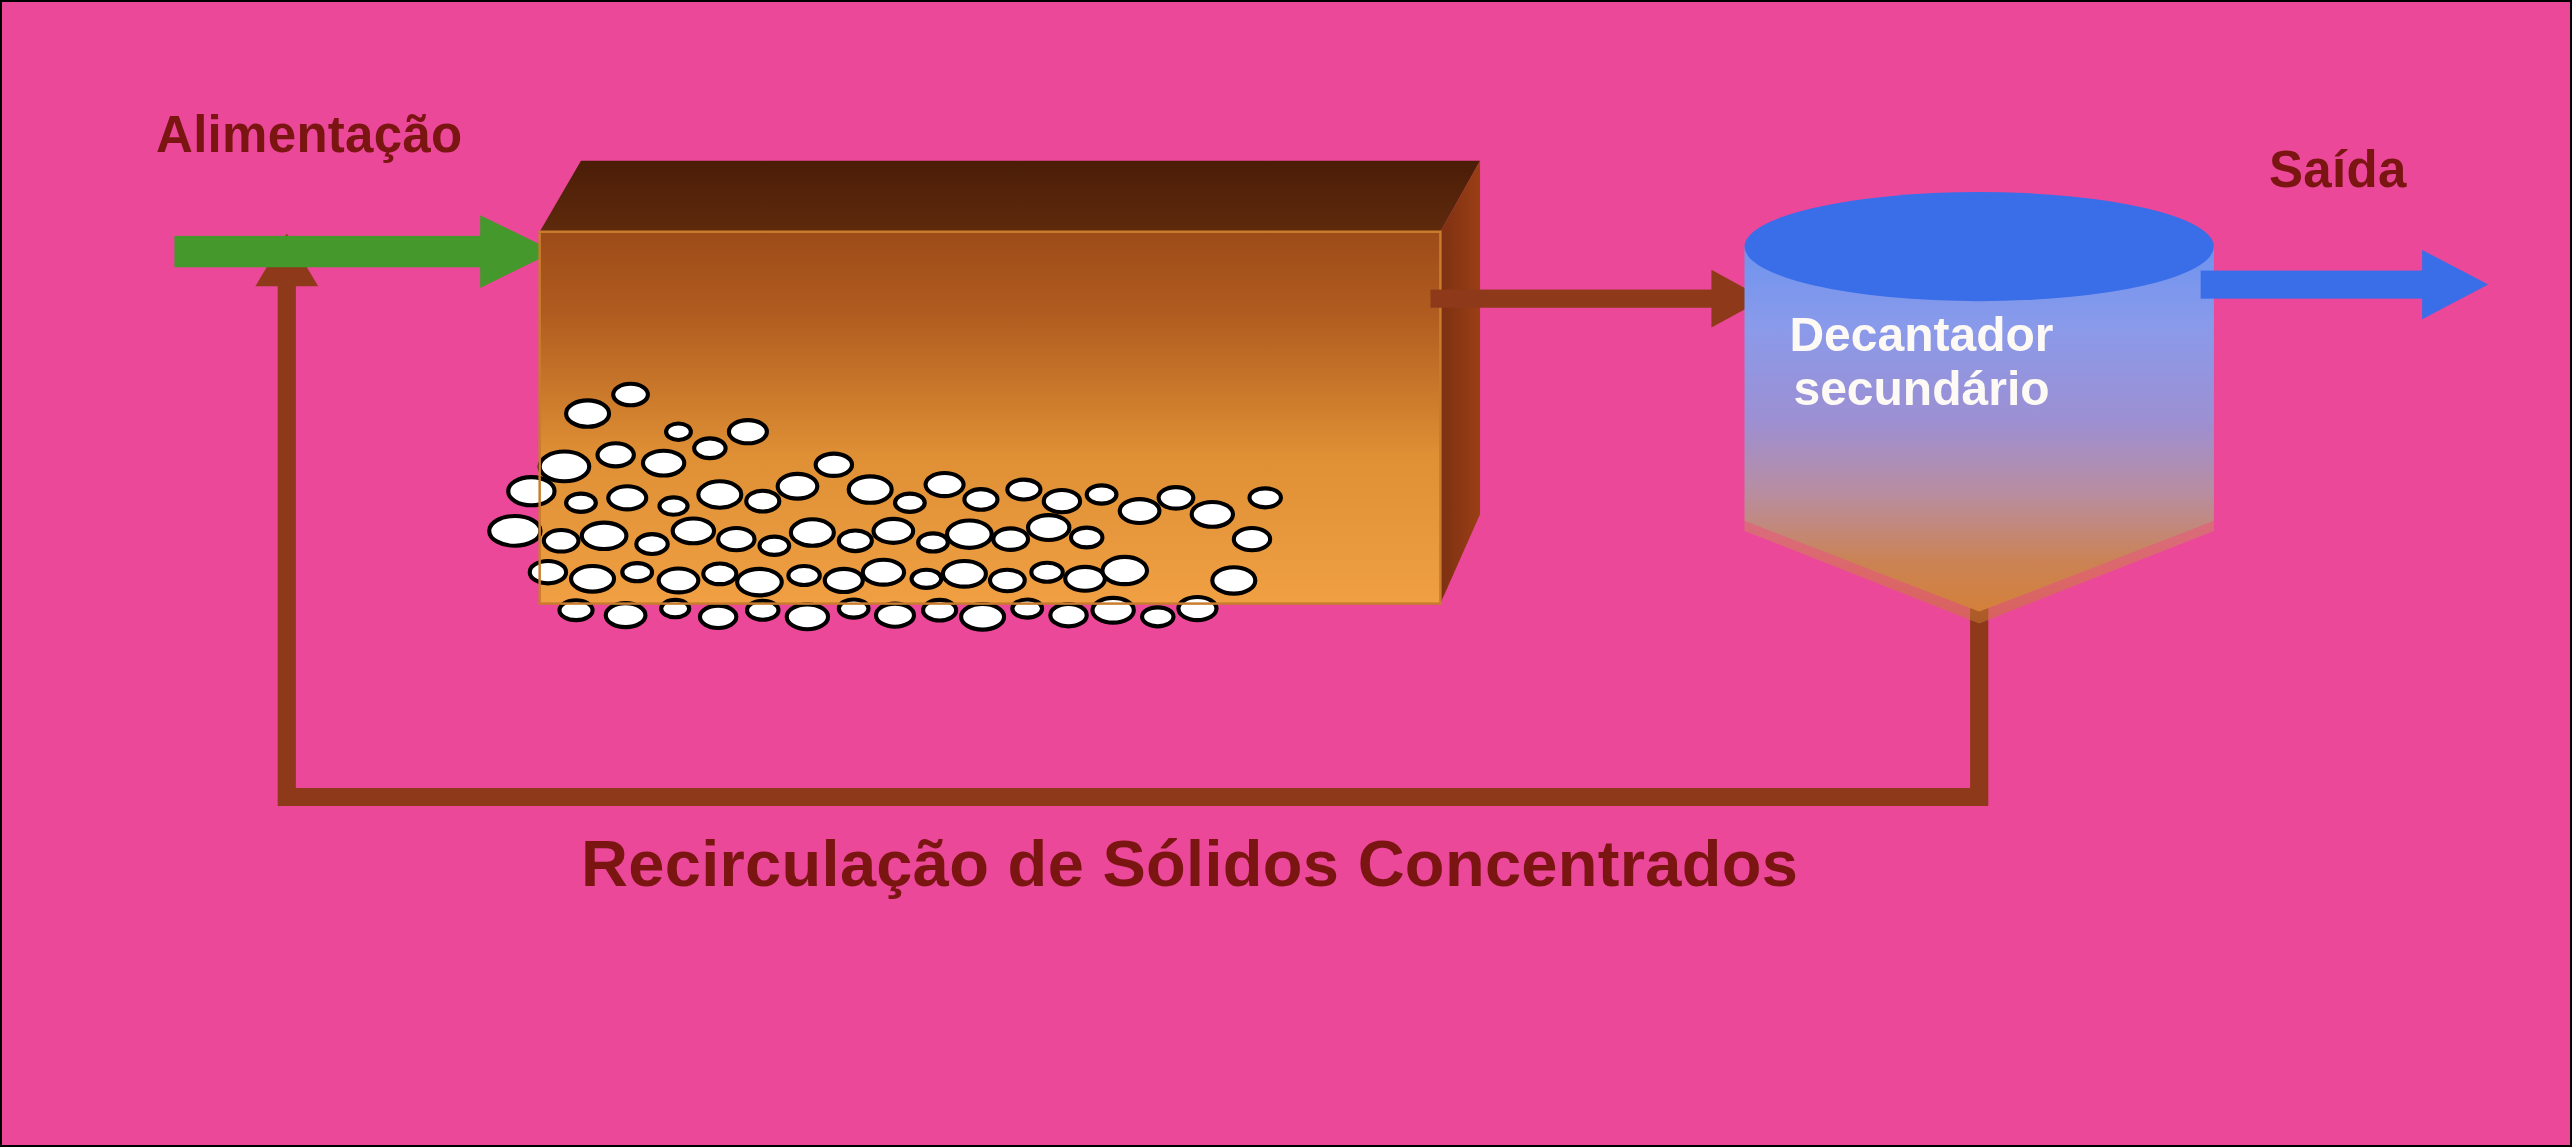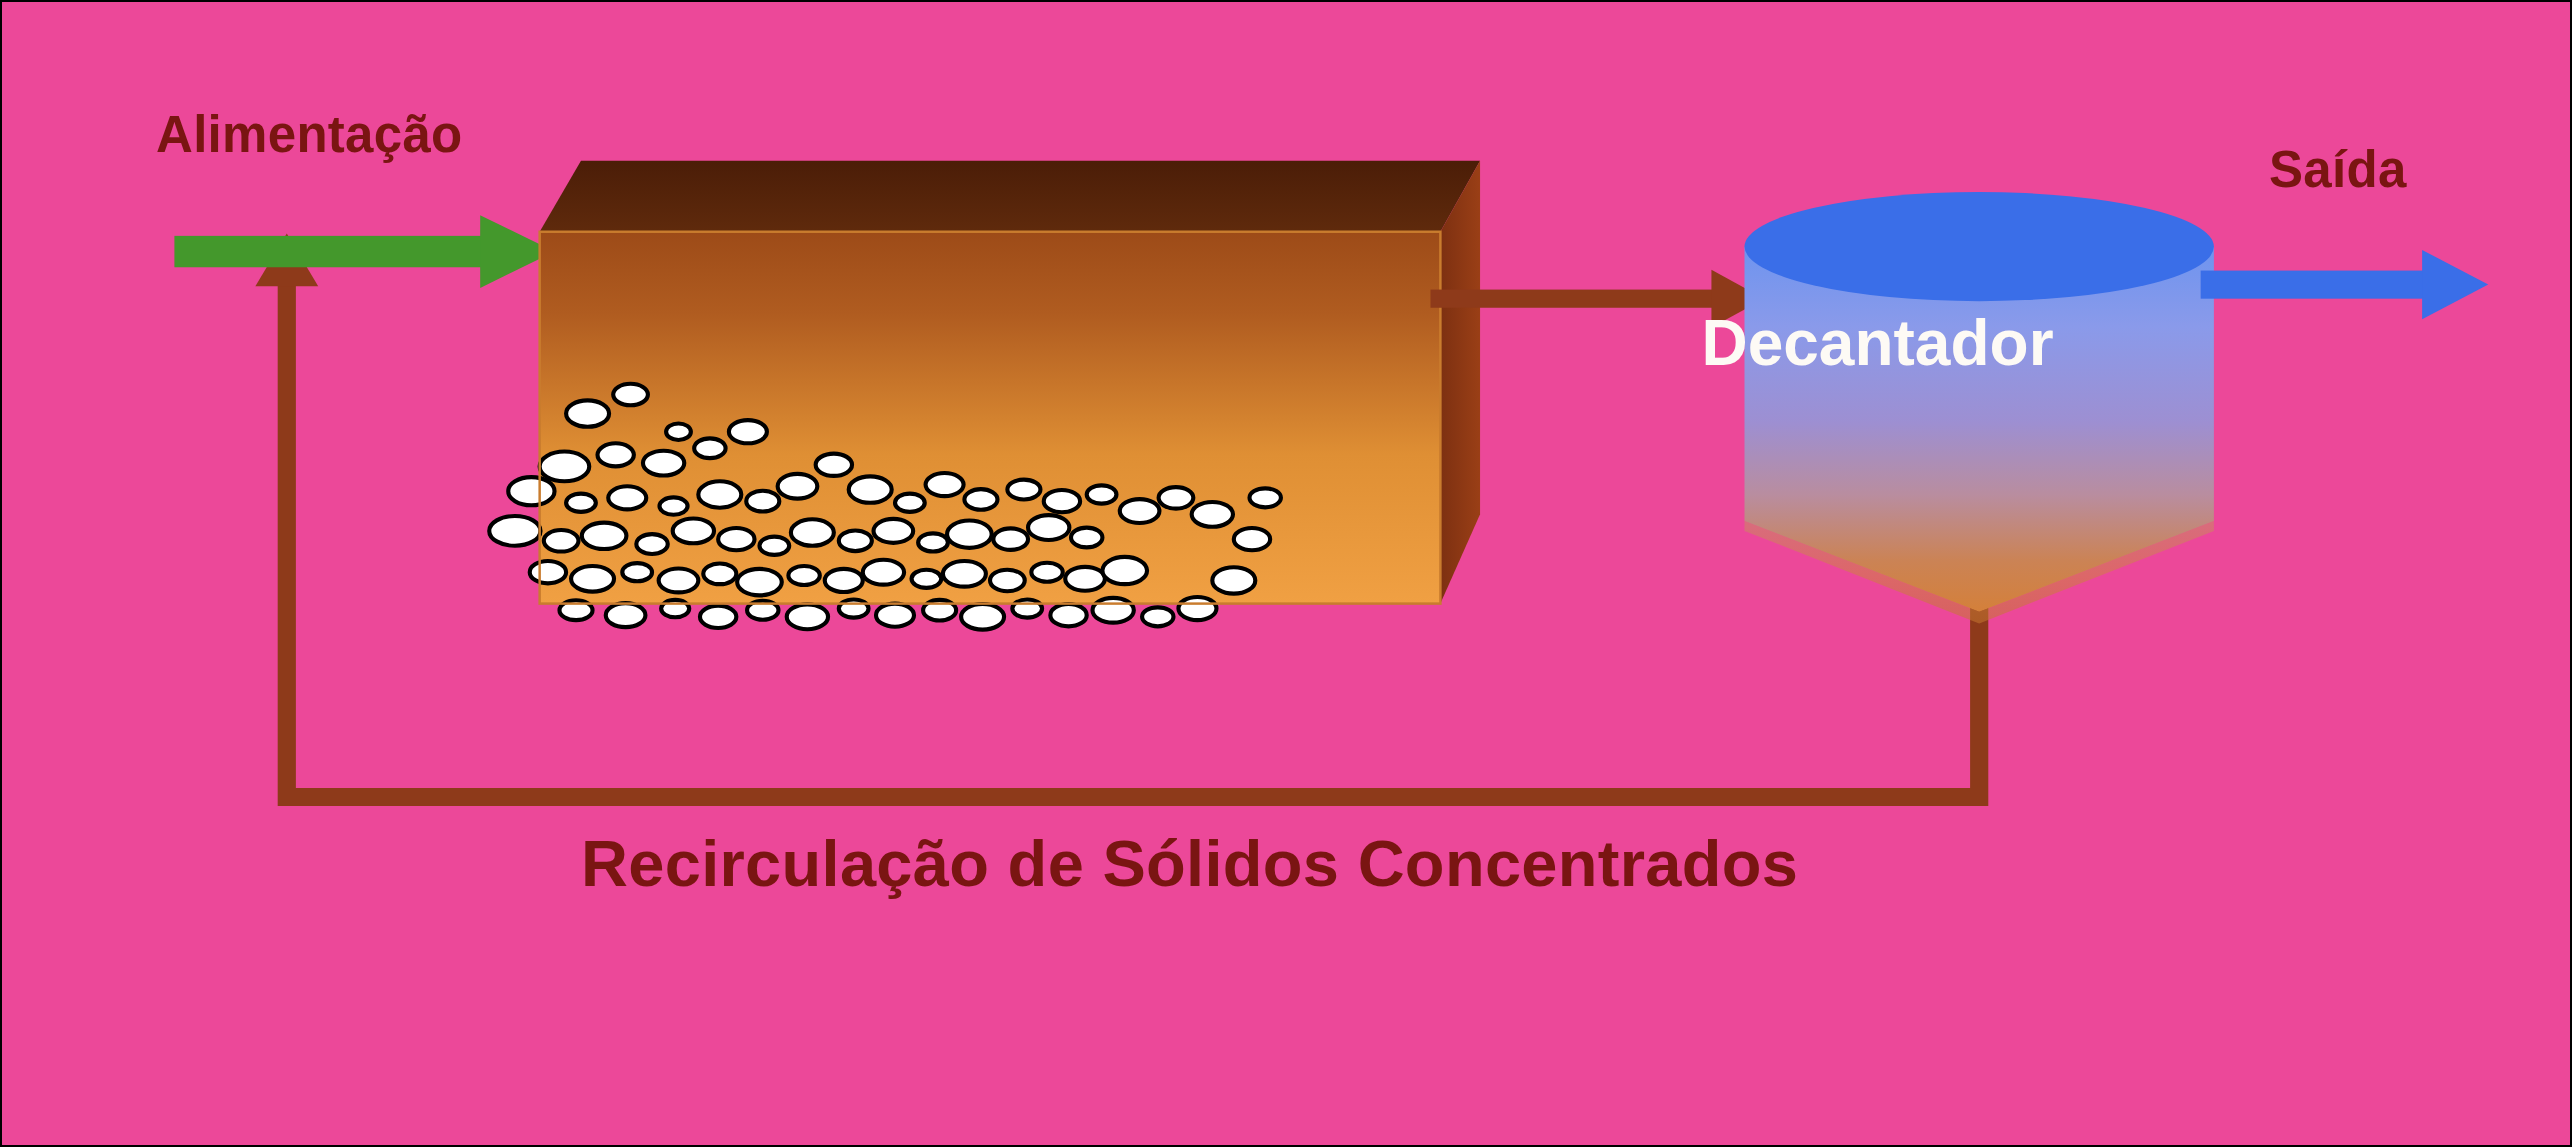--- a/index.html
+++ b/index.html
@@ -62,24 +62,24 @@
     font-size: 65px;
     letter-spacing: 0.3px;
   }
   #label-reator {
     left: 686px;
     top: 238px;
     width: 579px;
     font-size: 55px;
   }
   #label-decantador {
-    left: 1644px;
+    left: 1688px;
     top: 306px;
     width: 463px;
-    font-size: 64px;
+    font-size: 48px;
   }
 </style>
 </head>
 <body>
 
 <div id="stage">
 
   <svg viewBox="0 0 3116 1388" xmlns="http://www.w3.org/2000/svg">
     <defs>
       <linearGradient id="gradReactorFront" x1="0" y1="0" x2="0" y2="1">
@@ -231,16 +231,17 @@
 
   <div class="lbl lbl-red" id="label-alimentacao">Alimentação</div>
 
   <div class="lbl lbl-red" id="label-saida">Saída</div>
 
   <div class="lbl lbl-red" id="label-recirculacao">Recirculação de Sólidos Concentrados</div>
 
 
   <div class="lbl lbl-white" id="label-decantador">
     <div>Decantador</div>
+    <div>secundário</div>
   </div>
 
 </div>
 
 
 </body></html>

